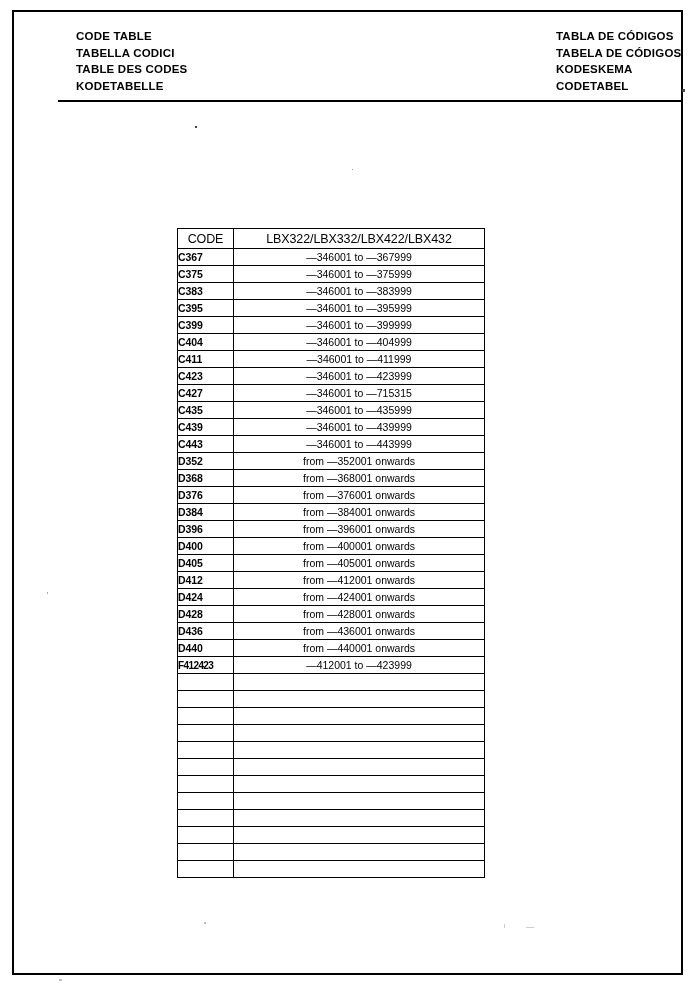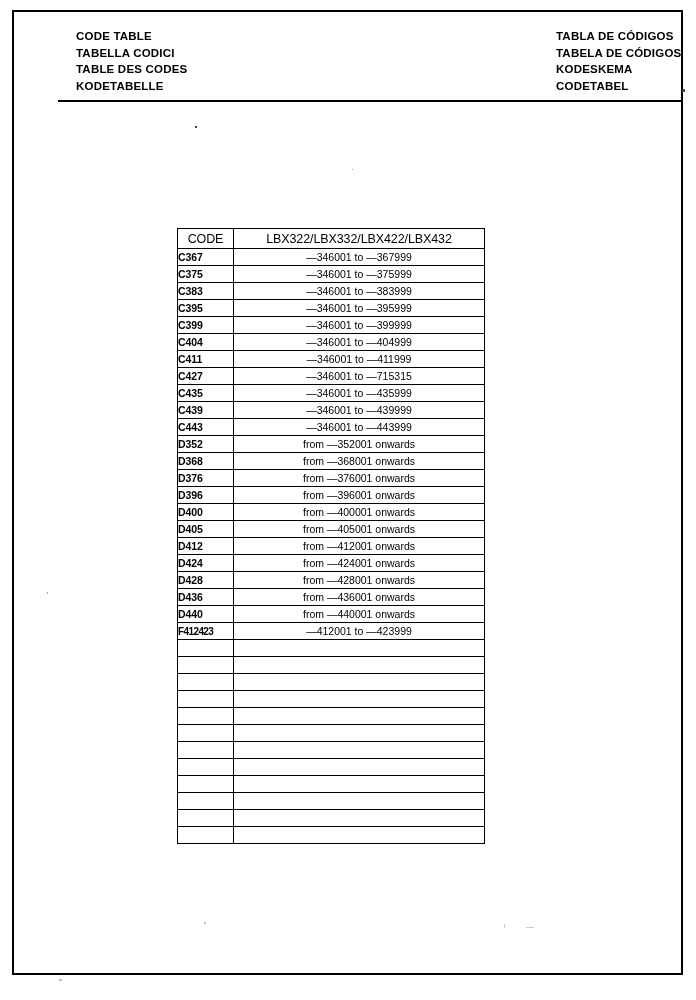--- a/index.html
+++ b/index.html
@@ -199,20 +199,24 @@
           </tr>
           <tr>
             <td class="cell-code">C404</td>
             <td class="cell-range">—346001 to —404999</td>
           </tr>
           <tr>
             <td class="cell-code">C411</td>
             <td class="cell-range">—346001 to —411999</td>
           </tr>
           <tr>
+            <td class="cell-code">C423</td>
+            <td class="cell-range">—346001 to —423999</td>
+          </tr>
+          <tr>
             <td class="cell-code">C427</td>
             <td class="cell-range">—346001 to —715315</td>
           </tr>
           <tr>
             <td class="cell-code">C435</td>
             <td class="cell-range">—346001 to —435999</td>
           </tr>
           <tr>
             <td class="cell-code">C439</td>
             <td class="cell-range">—346001 to —439999</td>
@@ -225,20 +229,24 @@
             <td class="cell-code">D352</td>
             <td class="cell-range">from —352001 onwards</td>
           </tr>
           <tr>
             <td class="cell-code">D368</td>
             <td class="cell-range">from —368001 onwards</td>
           </tr>
           <tr>
             <td class="cell-code">D376</td>
             <td class="cell-range">from —376001 onwards</td>
+          </tr>
+          <tr>
+            <td class="cell-code">D384</td>
+            <td class="cell-range">from —384001 onwards</td>
           </tr>
           <tr>
             <td class="cell-code">D396</td>
             <td class="cell-range">from —396001 onwards</td>
           </tr>
           <tr>
             <td class="cell-code">D400</td>
             <td class="cell-range">from —400001 onwards</td>
           </tr>
           <tr>

